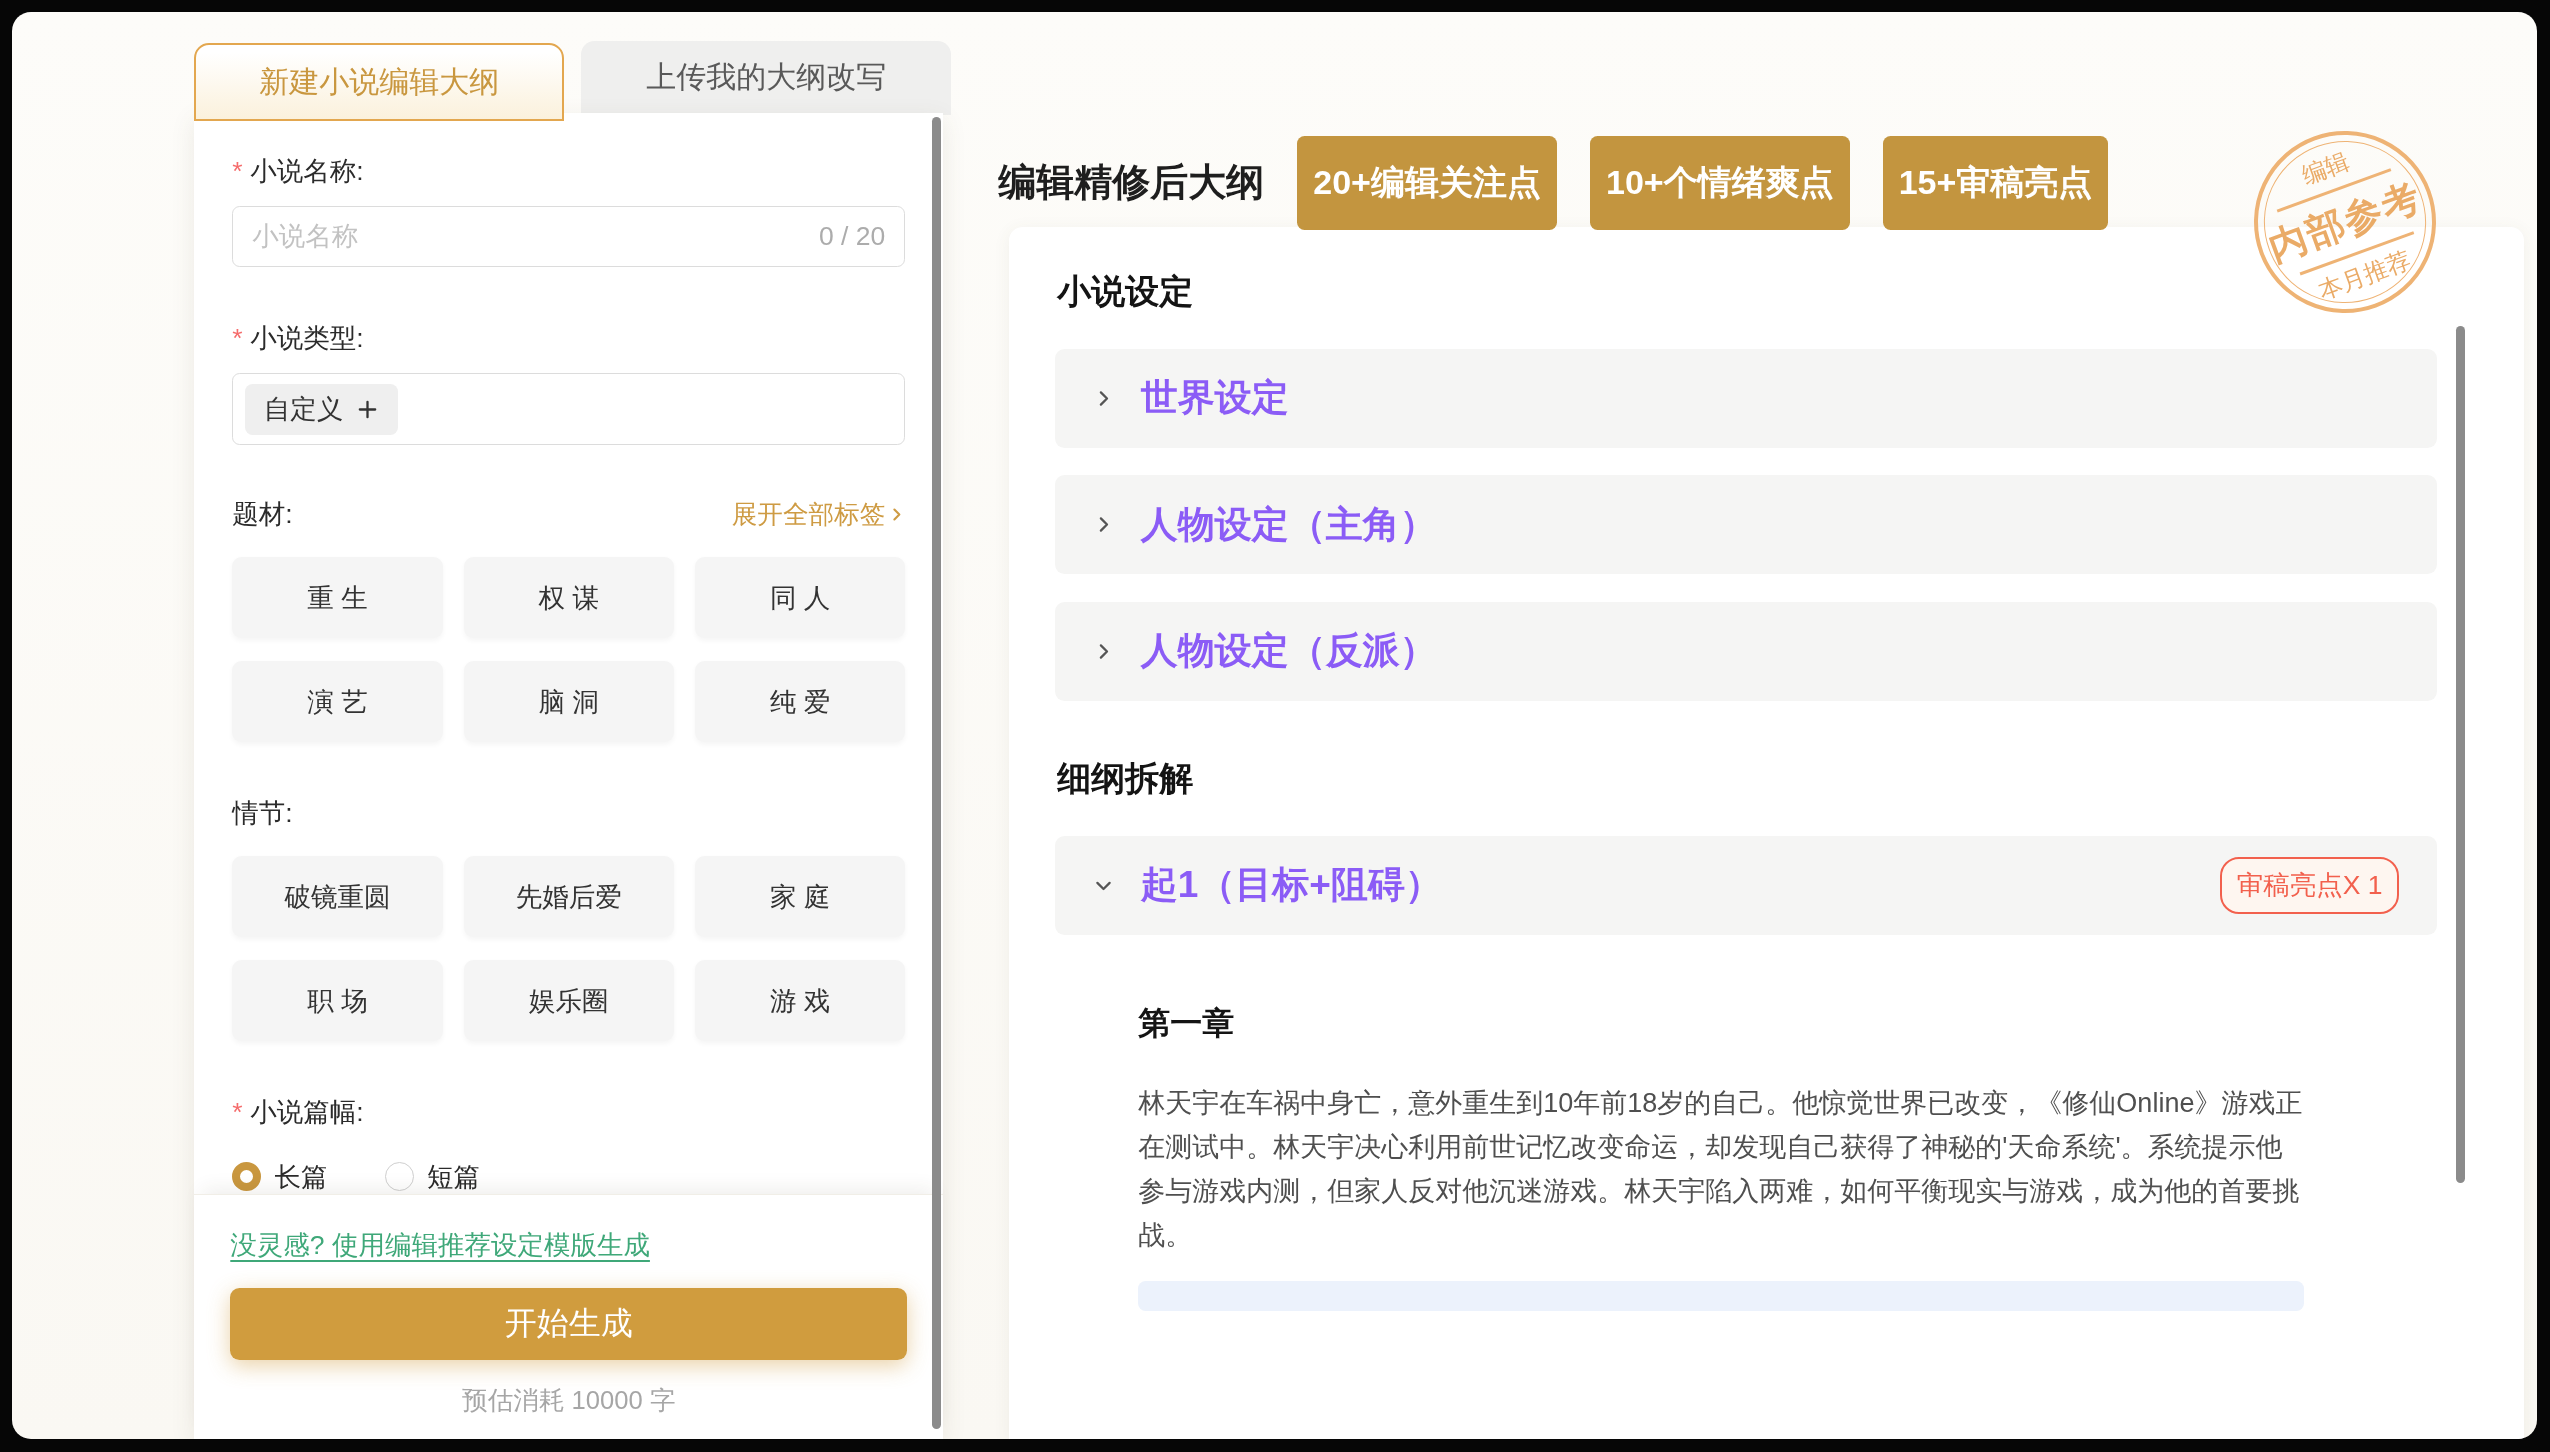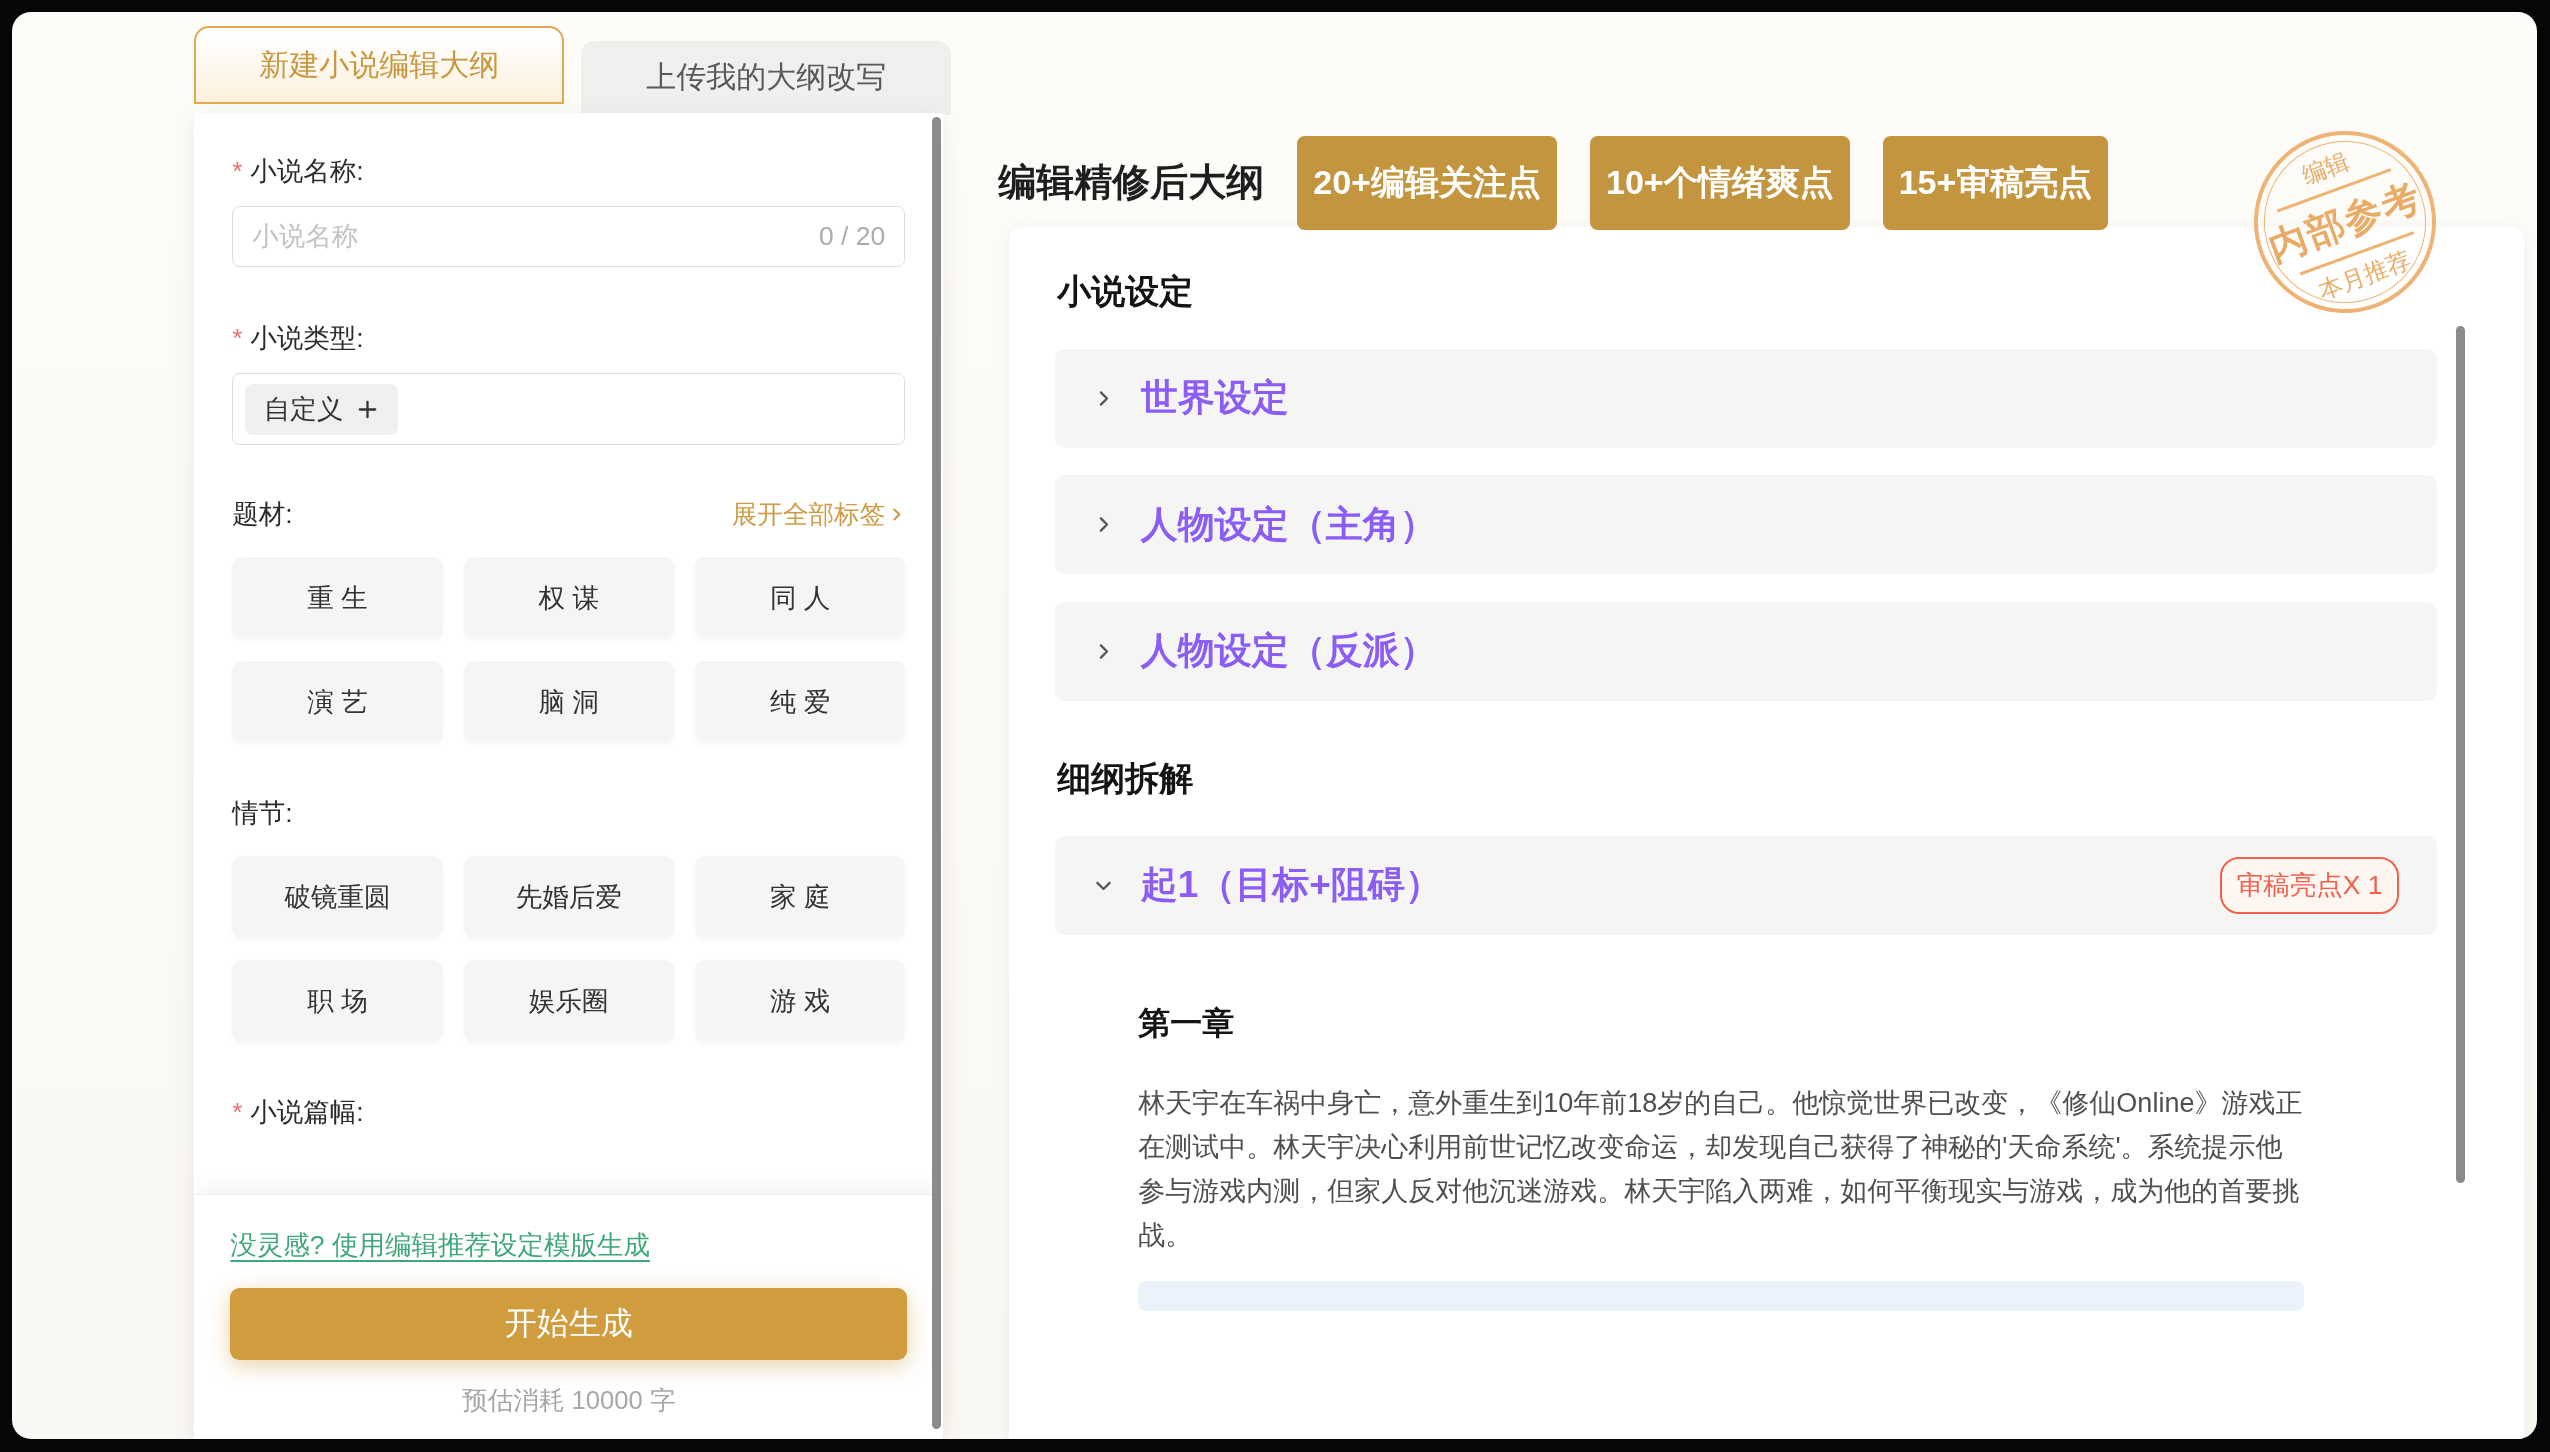--- a/index.html
+++ b/index.html
@@ -20,21 +20,21 @@
   
   .tab {
     position:absolute; display:flex; align-items:center; justify-content:center;
     font-size:30px; cursor:pointer;
   }
   .tab-inactive {
     left:569px; top:28.4px; width:370px; height:74px;
     background:#EFEFEE; border-radius:13.3px 13.3px 0 0; color:#595959;
   }
   .tab-active {
-    left:182px; top:14px; width:370px; height:78px;
+    left:182px; top:31px; width:370px; height:78px;
     border:2.4px solid #E3A74F; border-radius:15px 15px 0 0;
     background:linear-gradient(180deg,#FFFFFF 10%,#FBF1DC 100%);
     color:#C9973F; z-index:3; font-weight:500;
   }
 
   
   .left-card {
     position:absolute; left:182px; top:101px; width:749px; bottom:0;
     background:#FFFFFF; z-index:2;
     box-shadow:0 5.7px 23px rgba(90,80,50,.10);
@@ -230,20 +230,30 @@
         <button class="tag-btn">先婚后爱</button>
         <button class="tag-btn">家 庭</button>
         <button class="tag-btn">职 场</button>
         <button class="tag-btn">娱乐圈</button>
         <button class="tag-btn">游 戏</button>
       </div>
 
       <div class="field-label section-label">
         <span class="req">*</span>
         <span>小说篇幅:</span>
+      </div>
+      <div class="radio-row">
+        <span class="radio-opt">
+          <span class="radio-dot on"></span>
+          <span class="radio-text">长篇</span>
+        </span>
+        <span class="radio-opt">
+          <span class="radio-dot off"></span>
+          <span class="radio-text">短篇</span>
+        </span>
       </div>
     </div>
 
     <div class="left-footer">
       <a class="template-link">没灵感? 使用编辑推荐设定模版生成</a>
       <button class="generate-btn">开始生成</button>
       <div class="estimate">预估消耗 10000 字</div>
     </div>
 
     <div class="v-scrollbar left-scrollbar"></div>

